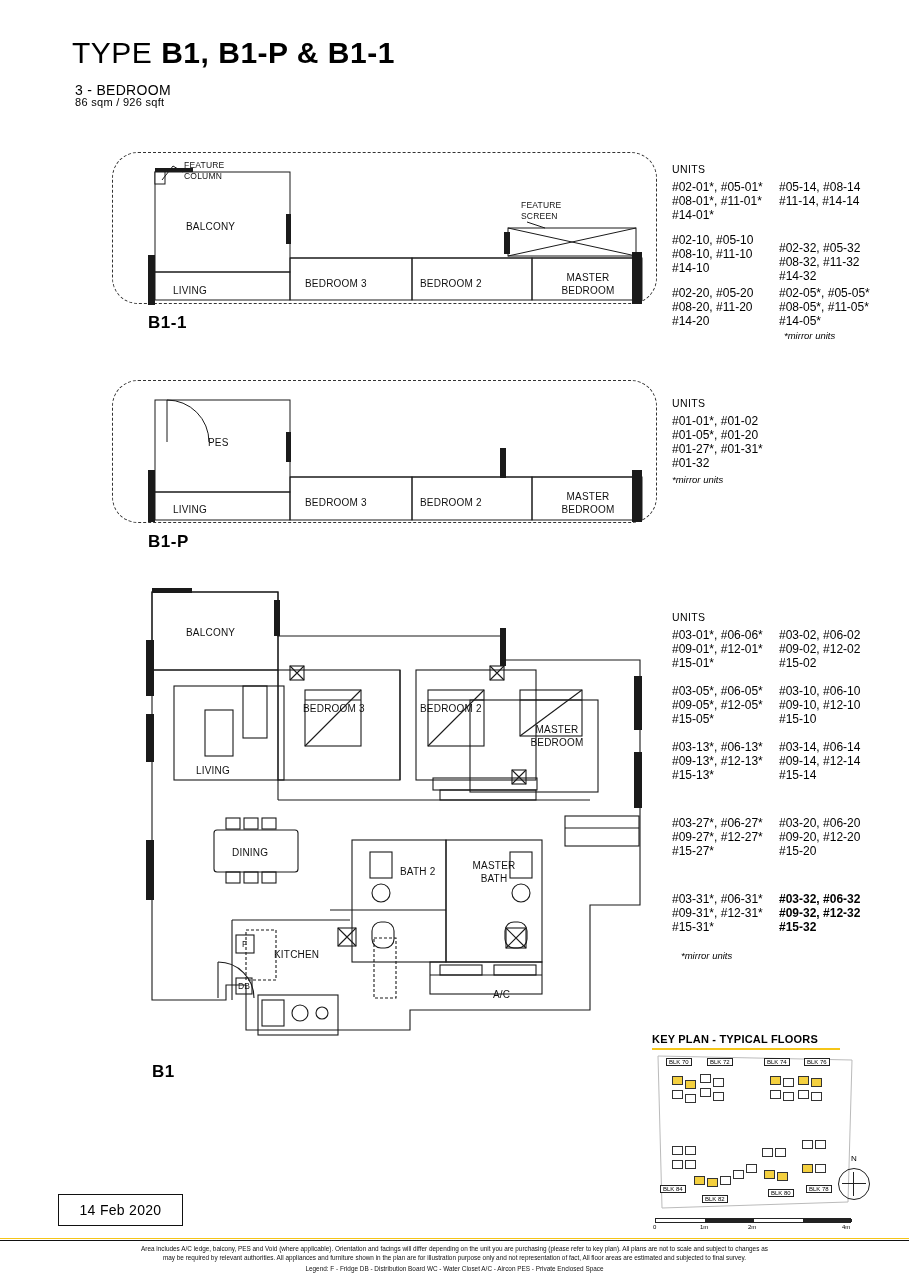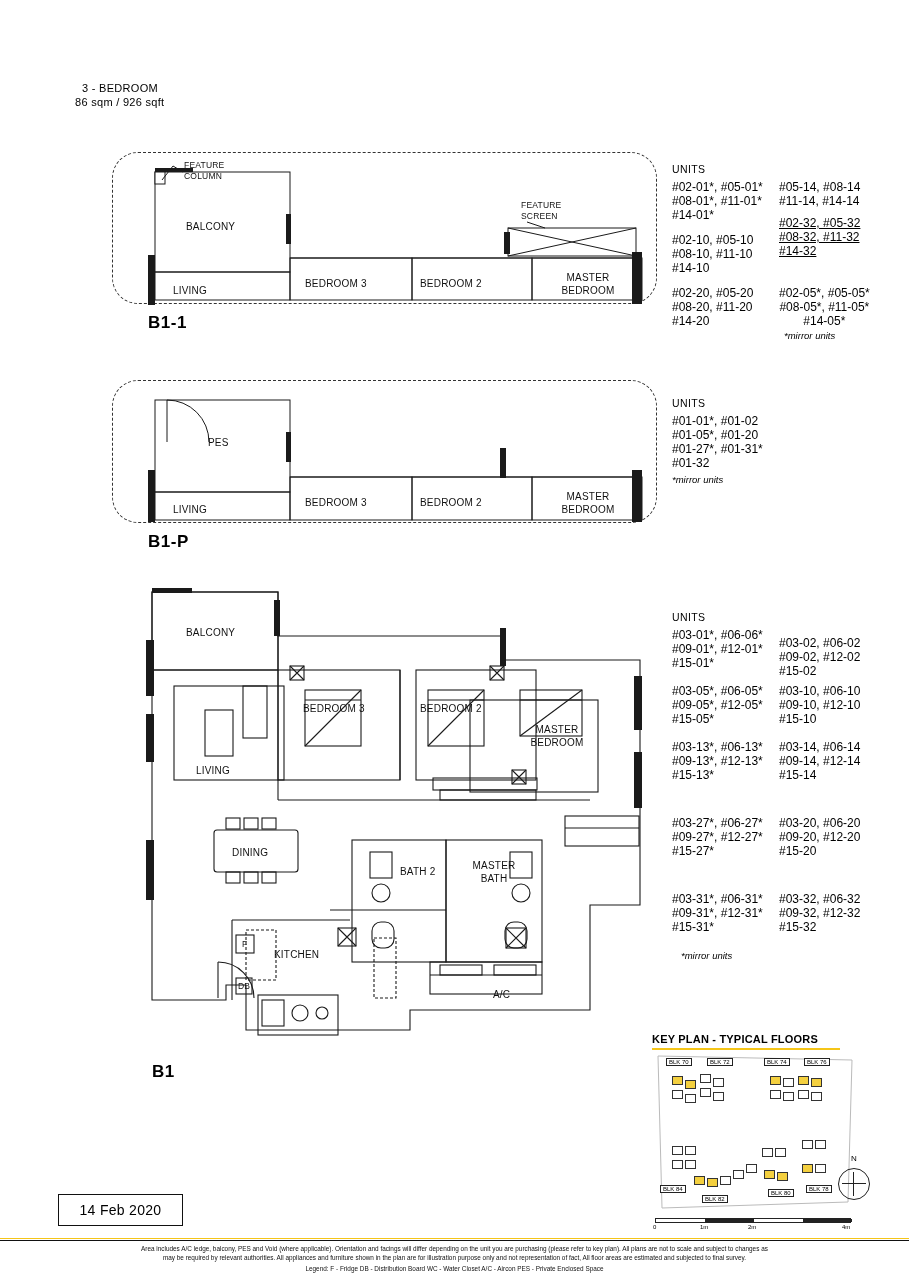--- a/index.html
+++ b/index.html
@@ -10,21 +10,21 @@
   }
   .page{position:absolute;inset:0;}
 
   
   .title{
     position:absolute;left:72px;top:36px;
     font-size:30px;letter-spacing:.5px;font-weight:300;
   }
   .title b{font-weight:700;}
   .subtitle{
-    position:absolute;left:82px;top:82px;font-size:11px;letter-spacing:.3px;
+    position:absolute;left:75px;top:82px;font-size:14px;letter-spacing:.3px;
   }
   .area{
     position:absolute;left:75px;top:96px;font-size:11px;letter-spacing:.3px;
   }
 
   
   .lbl{position:absolute;font-size:10px;letter-spacing:.2px;color:#111;}
   .lbl.sm{font-size:8.5px;}
   .lbl.c{text-align:center;}
   .planname{position:absolute;font-size:17px;font-weight:700;letter-spacing:.5px;}
@@ -65,20 +65,23 @@
   .scaleseg{position:absolute;top:0;height:3px;background:#222;}
   .scalelbl{position:absolute;font-size:6px;top:1224px;}
 
   svg{position:absolute;left:0;top:0;overflow:visible;}
 </style>
 </head>
 <body>
 
 <div class="page">
 
+  <div class="title">
+    <span>TYPE </span><b>B1, B1-P &amp; B1-1</b>
+  </div>
   <div class="subtitle">3 - BEDROOM</div>
   <div class="area">86 sqm / 926 sqft</div>
 
   <div class="rnd" style="left:112px;top:152px;width:545px;height:152px;"></div>
 
   <svg width="909" height="1286">
     <g stroke="#1a1a1a" fill="none" stroke-width="1">
 
       <rect x="155" y="172" width="135" height="100"></rect>
       <rect x="155" y="172" width="10" height="12" fill="#fff"></rect>
@@ -125,27 +128,27 @@
 
   <div class="unitsHdr" style="left:672px;top:163px;">UNITS</div>
   <div class="unitcol" style="left:672px;top:180px;">#02-01*, #05-01*
 #08-01*, #11-01*
 #14-01*</div>
   <div class="unitcol" style="left:779px;top:180px;">#05-14, #08-14
 #11-14, #14-14</div>
   <div class="unitcol" style="left:672px;top:233px;">#02-10, #05-10
 #08-10, #11-10
 #14-10</div>
-  <div class="unitcol" style="left:779px;top:216px;text-decoration:underline;">#02-32, #05-32
+  <div class="unitcol" style="left:779px;top:241px;">#02-32, #05-32
 #08-32, #11-32
 #14-32</div>
   <div class="unitcol" style="left:672px;top:286px;">#02-20, #05-20
 #08-20, #11-20
 #14-20</div>
-  <div class="unitcol" style="left:779px;top:286px;text-align:center;">#02-05*, #05-05*
+  <div class="unitcol" style="left:779px;top:286px;">#02-05*, #05-05*
 #08-05*, #11-05*
 #14-05*</div>
   <div class="mirror" style="left:784px;top:330px;">*mirror units</div>
 
   <div class="rnd" style="left:112px;top:380px;width:545px;height:143px;"></div>
 
   <svg width="909" height="1286">
     <g stroke="#1a1a1a" fill="none" stroke-width="1">
       <rect x="155" y="400" width="135" height="92"></rect>
       <rect x="155" y="492" width="135" height="28"></rect>
@@ -293,21 +296,21 @@
   <div class="lbl" style="left:445px;top:989px;margin-left:48px;">A/C</div>
   <div class="lbl sm" style="left:242px;top:939px;">F</div>
   <div class="lbl sm" style="left:238px;top:981px;">DB</div>
 
   <div class="planname" style="left:152px;top:1062px;">B1</div>
 
   <div class="unitsHdr" style="left:672px;top:611px;">UNITS</div>
   <div class="unitcol" style="left:672px;top:628px;">#03-01*, #06-06*
 #09-01*, #12-01*
 #15-01*</div>
-  <div class="unitcol" style="left:779px;top:628px;margin-top:8px;">#03-02, #06-02
+  <div class="unitcol" style="left:779px;top:628px;">#03-02, #06-02
 #09-02, #12-02
 #15-02</div>
   <div class="unitcol" style="left:672px;top:684px;">#03-05*, #06-05*
 #09-05*, #12-05*
 #15-05*</div>
   <div class="unitcol" style="left:779px;top:684px;">#03-10, #06-10
 #09-10, #12-10
 #15-10</div>
   <div class="unitcol" style="left:672px;top:740px;">#03-13*, #06-13*
 #09-13*, #12-13*
@@ -317,21 +320,21 @@
 #15-14</div>
   <div class="unitcol" style="left:672px;top:816px;">#03-27*, #06-27*
 #09-27*, #12-27*
 #15-27*</div>
   <div class="unitcol" style="left:779px;top:816px;">#03-20, #06-20
 #09-20, #12-20
 #15-20</div>
   <div class="unitcol" style="left:672px;top:892px;">#03-31*, #06-31*
 #09-31*, #12-31*
 #15-31*</div>
-  <div class="unitcol" style="left:779px;top:892px;">#03-32, #06-32
+  <div class="unitcol" style="left:779px;top:892px;font-weight:bold;">#03-32, #06-32
 #09-32, #12-32
 #15-32</div>
   <div class="mirror" style="left:681px;top:950px;">*mirror units</div>
 
   <div class="keyTitle">KEY PLAN - TYPICAL FLOORS</div>
   <div class="keyUL"></div>
 
   <div class="keybox">
     <svg width="207" height="163">
       <path d="M6 4 L200 8 L196 150 L10 156 Z" fill="none" stroke="#bbb" stroke-width="1"></path>

